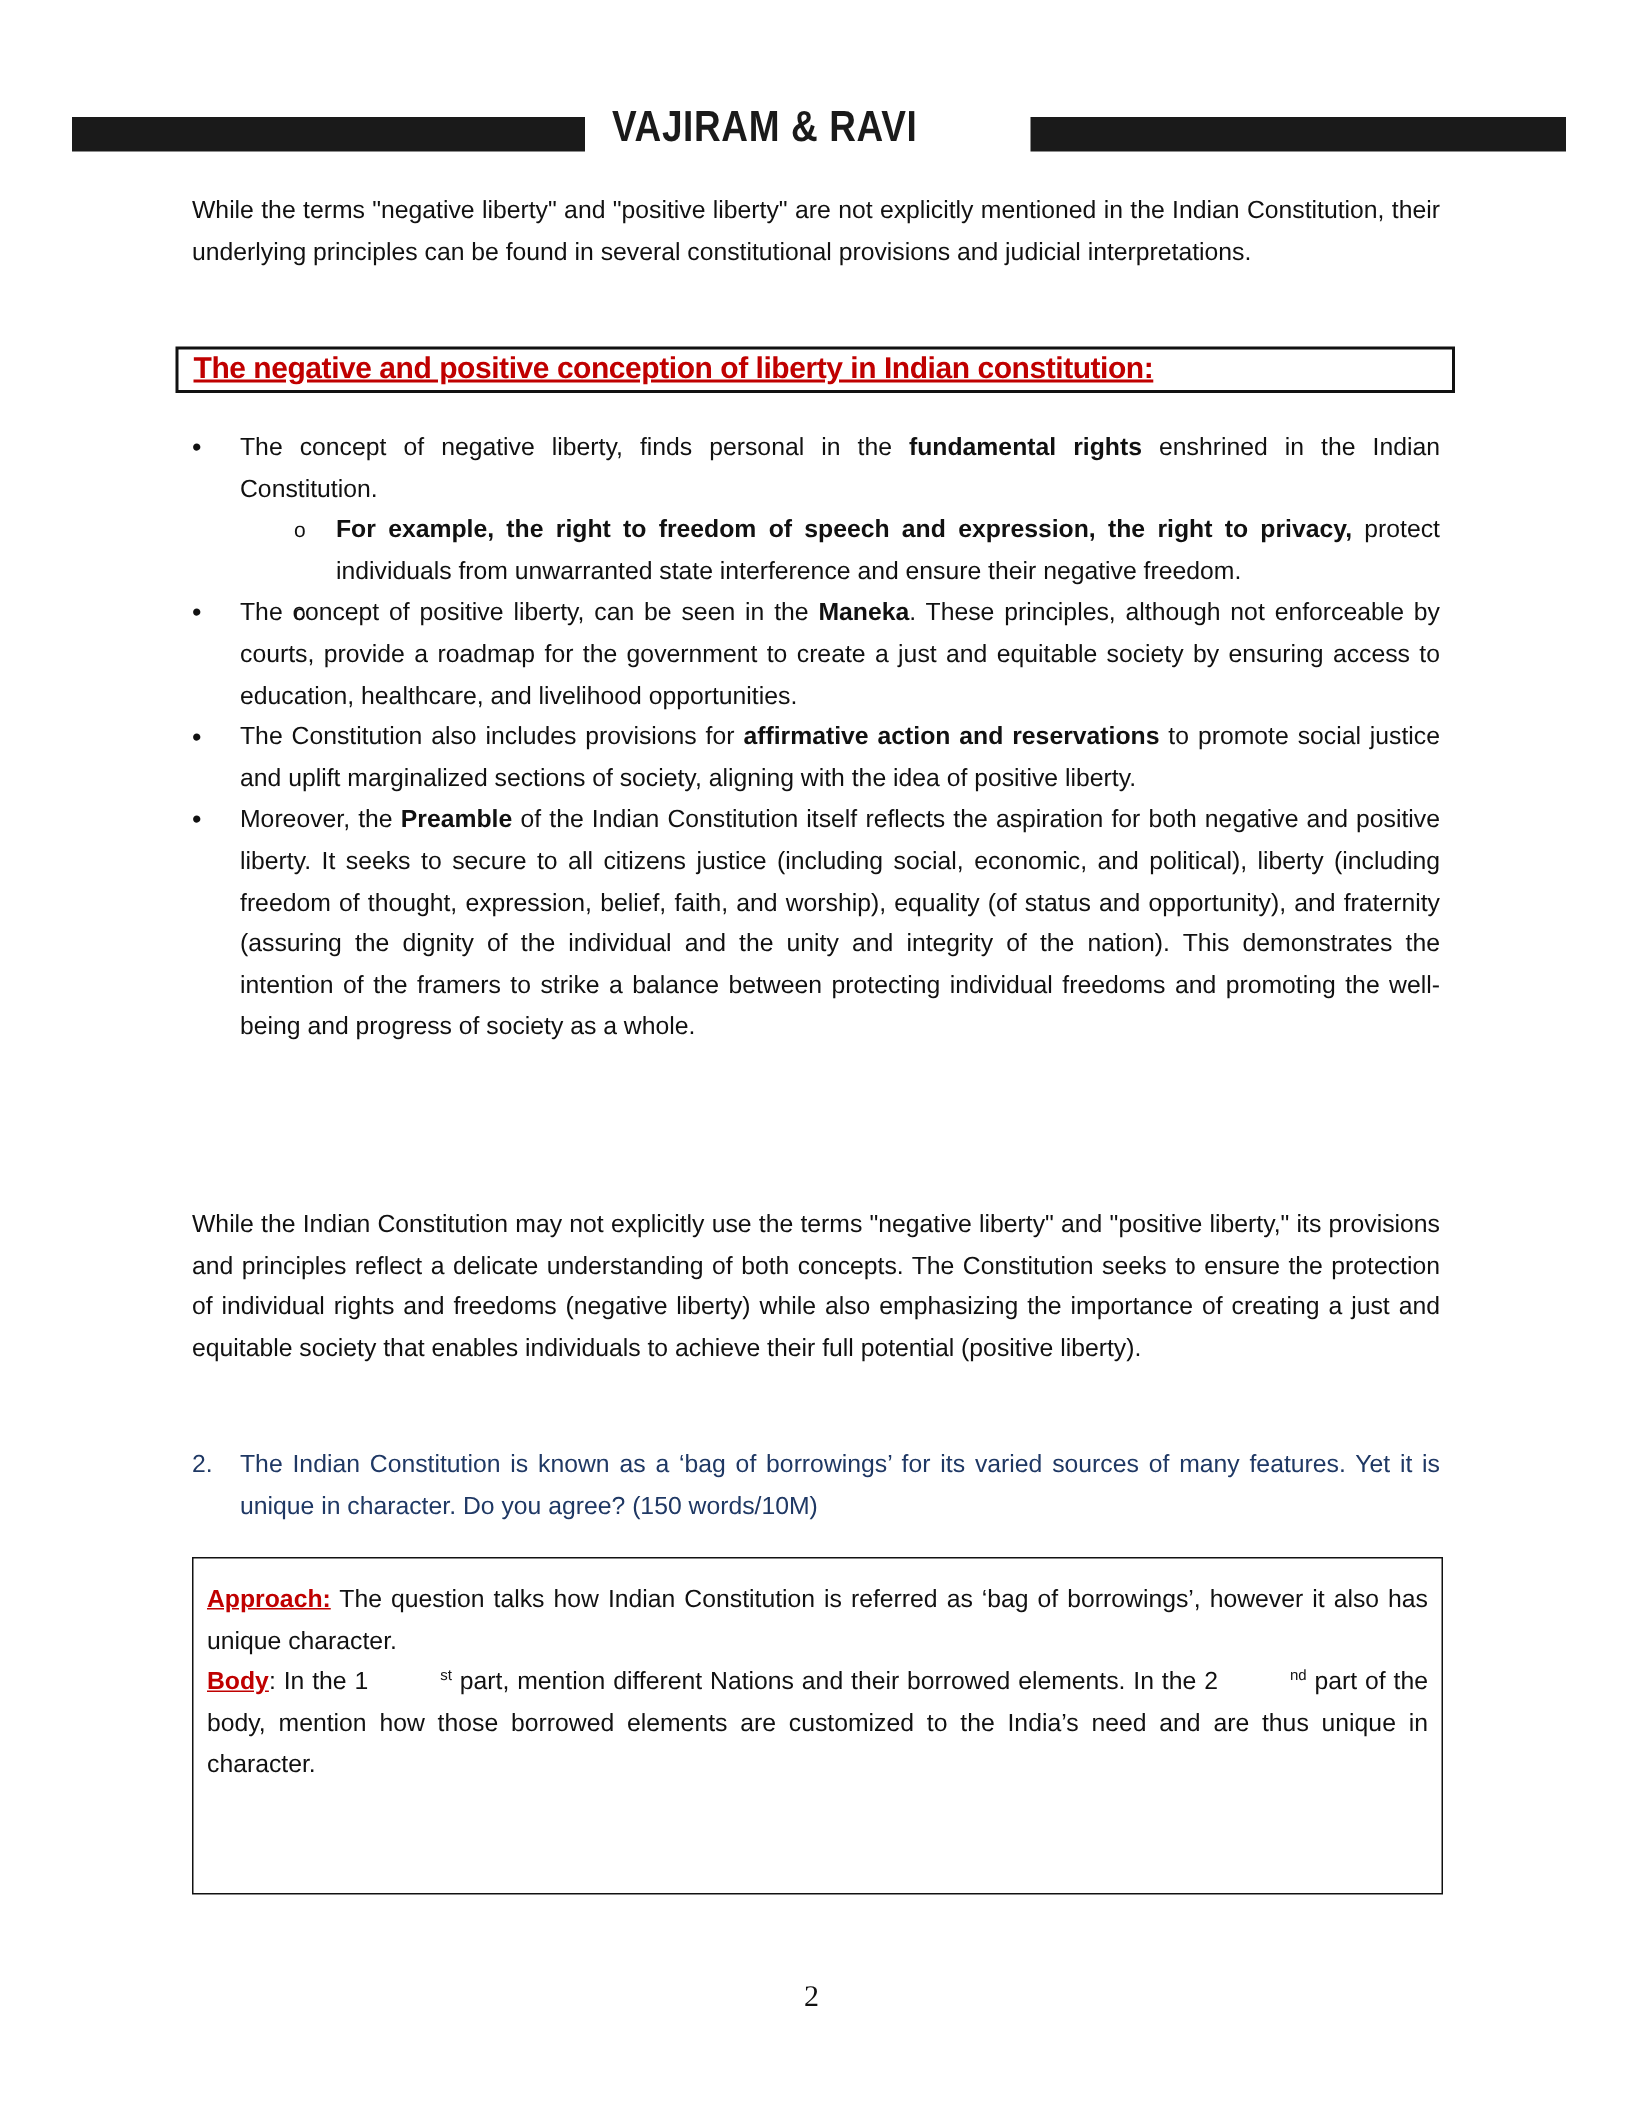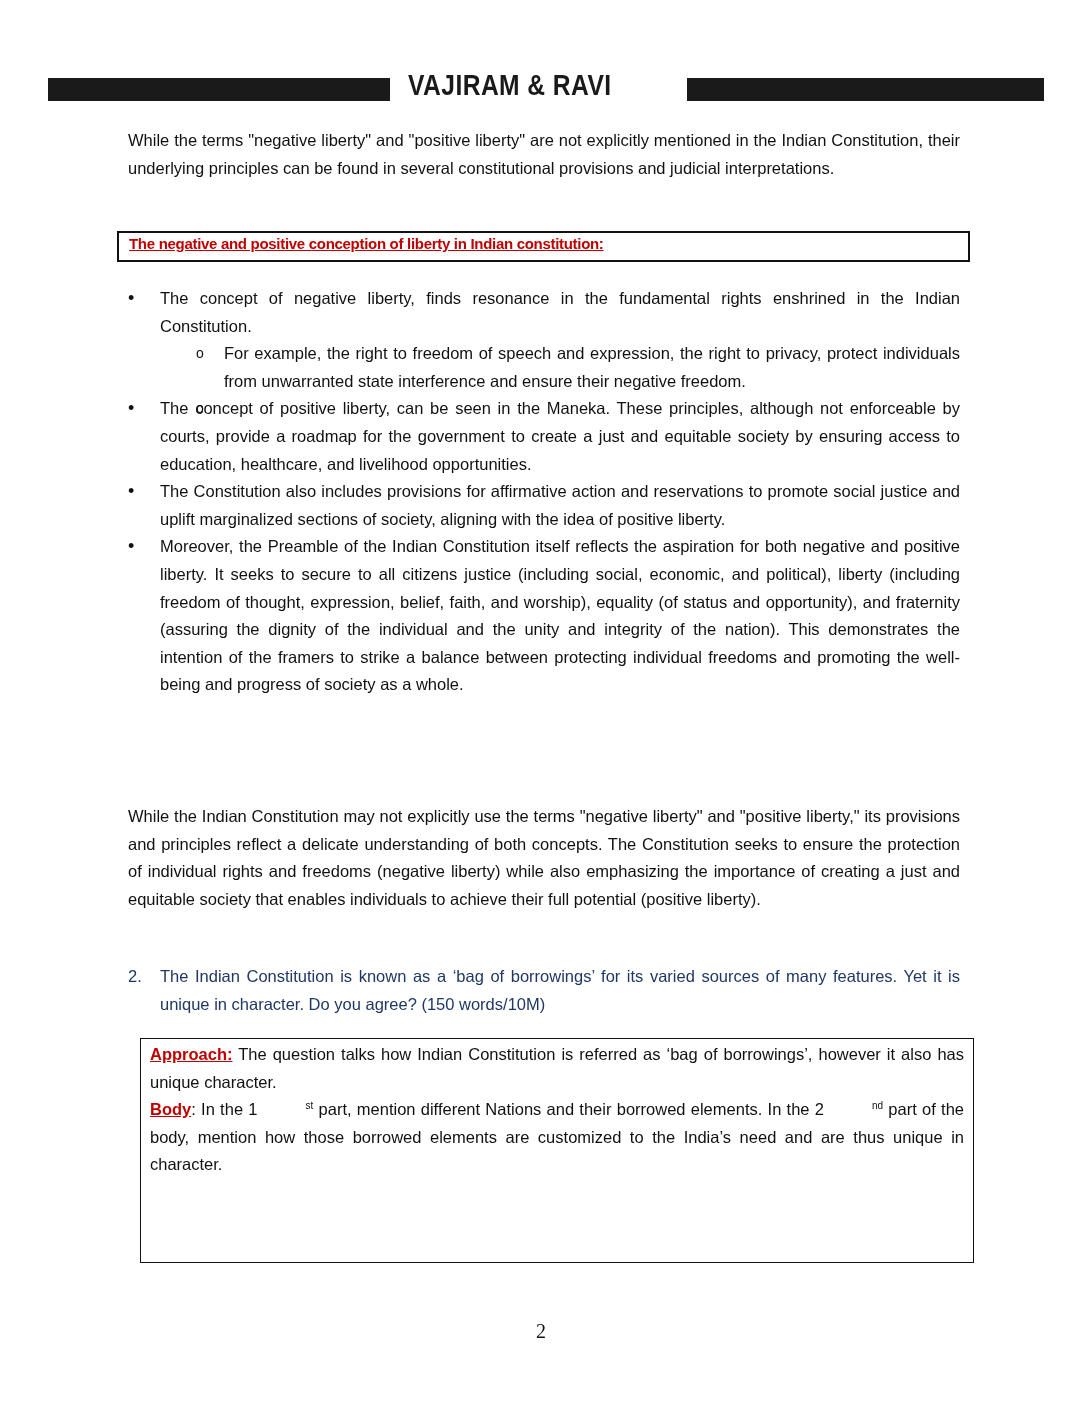--- a/index.html
+++ b/index.html
@@ -8,31 +8,31 @@
   .header { position: absolute; top: 75px; left: 48px; width: 800px; height: 26px; }
   .bar { position: absolute; top: 3px; height: 23px; background: #1a1a1a; }
   .bar.left { left: 0; width: 342px; }
   .bar.right { left: 639px; width: 357px; }
   .brand { position: absolute; left: 360px; top: -6px; font-family: "Liberation Sans", sans-serif;
            font-weight: bold; font-size: 29px; letter-spacing: 0.5px; transform: scaleX(0.85); transform-origin: left;
            color: #1a1a1a; white-space: nowrap; }
   .content { position: absolute; left: 128px; width: 832px; font-size: 16.5px; line-height: 27.6px; }
   p { margin: 0; text-align: justify; }
   .heading-box { position: absolute; left: 117px; top: 231px; width: 853px; height: 31px; border: 2px solid #111; box-sizing: border-box; }
-  .heading-box span { position: absolute; left: 10px; top: 2px; color: #c00000; font-weight: bold; text-decoration: underline; font-size: 15px; letter-spacing: -0.3px; }
+  .heading-box span { position: absolute; left: 10px; top: 2px; color: #c00000; font-weight: bold; text-decoration: underline; font-size: 20px; letter-spacing: -0.3px; }
   ul.l1 { list-style: none; margin: 0; padding: 0; }
   ul.l1 > li { position: relative; padding-left: 32px; text-align: justify; }
   ul.l1 > li::before { content: "•"; position: absolute; left: 0; top: 0; font-size: 18px; }
   ul.l2 { list-style: none; margin: 0; padding: 0; }
   ul.l2 > li { position: relative; padding-left: 64px; text-align: justify; }
   ul.l2 > li .marker { position: absolute; left: 36px; top: 0; font-family: "Liberation Sans", sans-serif; font-size: 14px; }
-  b { font-weight: normal; }
+  b { font-weight: bold; }
   .question { color: #1f3864; position: relative; padding-left: 32px; }
   .question .num { position: absolute; left: 0; top: 0; }
-  .approach-box { position: absolute; left: 140px; top: 1038px; width: 834px; height: 225px; border: 1.5px solid #111; box-sizing: border-box; padding: 2px 9px; }
+  .approach-box { position: absolute; left: 128px; top: 1038px; width: 834px; height: 225px; border: 1.5px solid #111; box-sizing: border-box; padding: 14px 9px; }
   .label { color: #c00000; font-weight: bold; text-decoration: underline; }
   .page-num { position: absolute; left: 536px; top: 1320px; font-family: "Liberation Serif", serif; font-size: 20px; }
   sup { font-size: 10px; line-height: 0; margin-left: 48px; }
 </style>
 </head>
 <body>
 
 <div class="header">
   <div class="bar left"></div>
   <div class="brand">VAJIRAM &amp; RAVI</div>
@@ -43,21 +43,21 @@
   <p>While the terms "negative liberty" and "positive liberty" are not explicitly mentioned in the Indian Constitution, their underlying principles can be found in several constitutional provisions and judicial interpretations.</p>
 </div>
 
 <div class="heading-box">
   <span>The negative and positive conception of liberty in Indian constitution:</span>
 </div>
 
 <div class="content" style="top:285px;">
   <ul class="l1">
     <li>
-      <span>The concept of negative liberty, finds resonance in the </span><b>fundamental rights</b><span> enshrined in the Indian Constitution.</span>
+      <span>The concept of negative liberty, finds personal in the </span><b>fundamental rights</b><span> enshrined in the Indian Constitution.</span>
       <ul class="l2">
         <li><span class="marker">o</span><b>For example, the right to freedom of speech and expression, the right to privacy,</b><span> protect individuals from unwarranted state interference and ensure their negative freedom.</span></li>
         <li><span class="marker">o</span></li>
       </ul>
     </li>
     <li><span>The concept of positive liberty, can be seen in the </span><b>Maneka</b><span>. These principles, although not enforceable by courts, provide a roadmap for the government to create a just and equitable society by ensuring access to education, healthcare, and livelihood opportunities.</span></li>
     <li><span>The Constitution also includes provisions for </span><b>affirmative action and reservations</b><span> to promote social justice and uplift marginalized sections of society, aligning with the idea of positive liberty.</span></li>
     <li><span>Moreover, the </span><b>Preamble</b><span> of the Indian Constitution itself reflects the aspiration for both negative and positive liberty. It seeks to secure to all citizens justice (including social, economic, and political), liberty (including freedom of thought, expression, belief, faith, and worship), equality (of status and opportunity), and fraternity (assuring the dignity of the individual and the unity and integrity of the nation). This demonstrates the intention of the framers to strike a balance between protecting individual freedoms and promoting the well-being and progress of society as a whole.</span></li>
   </ul>
 </div>

